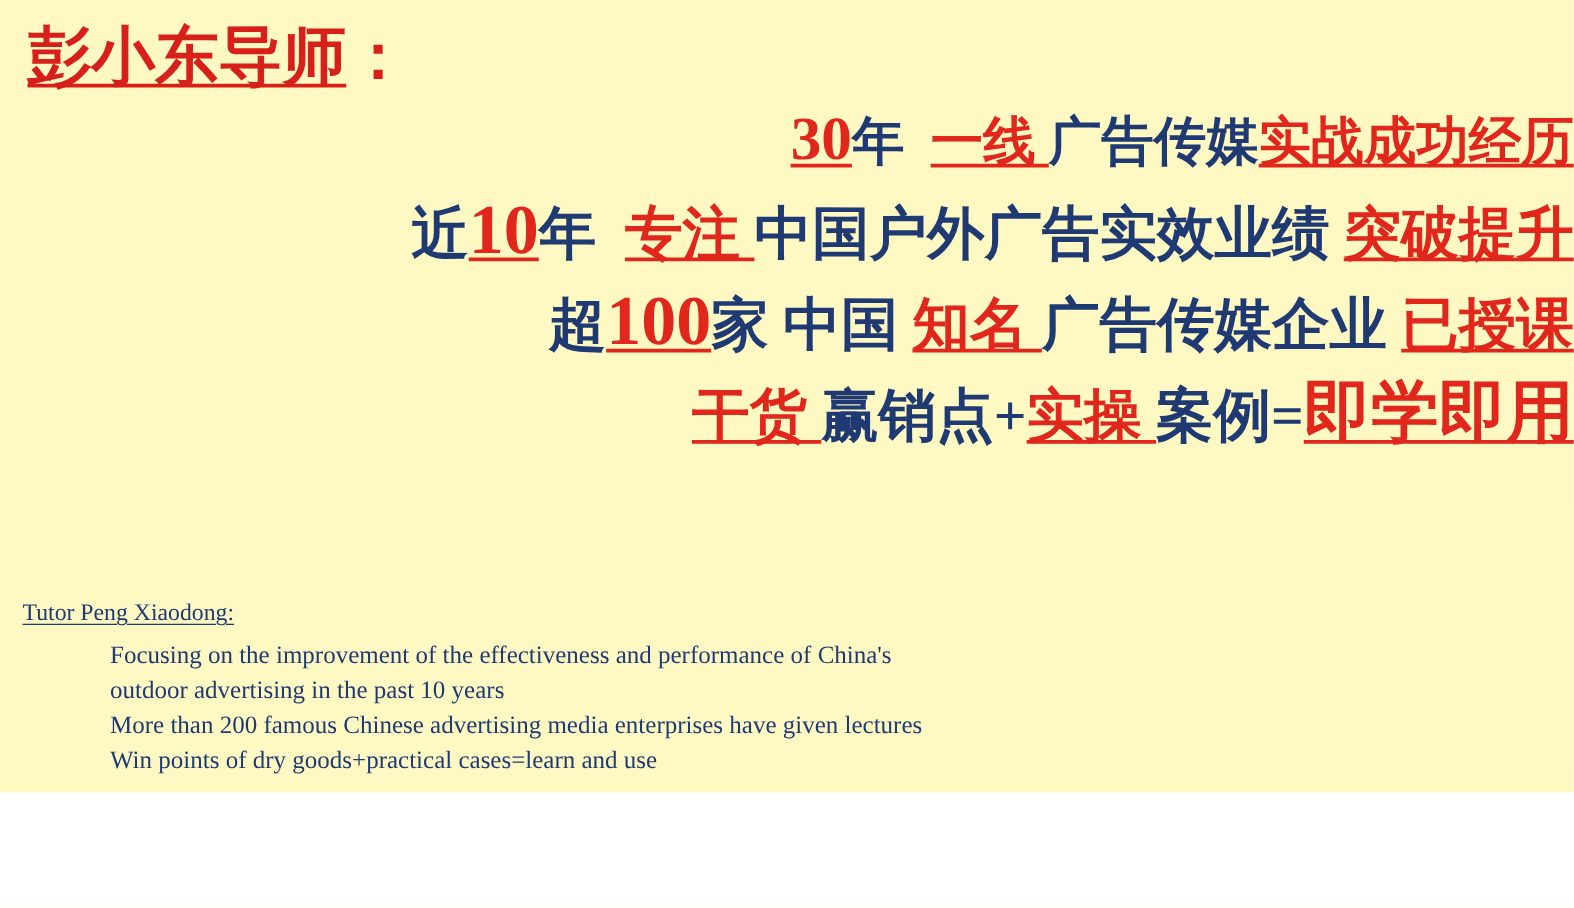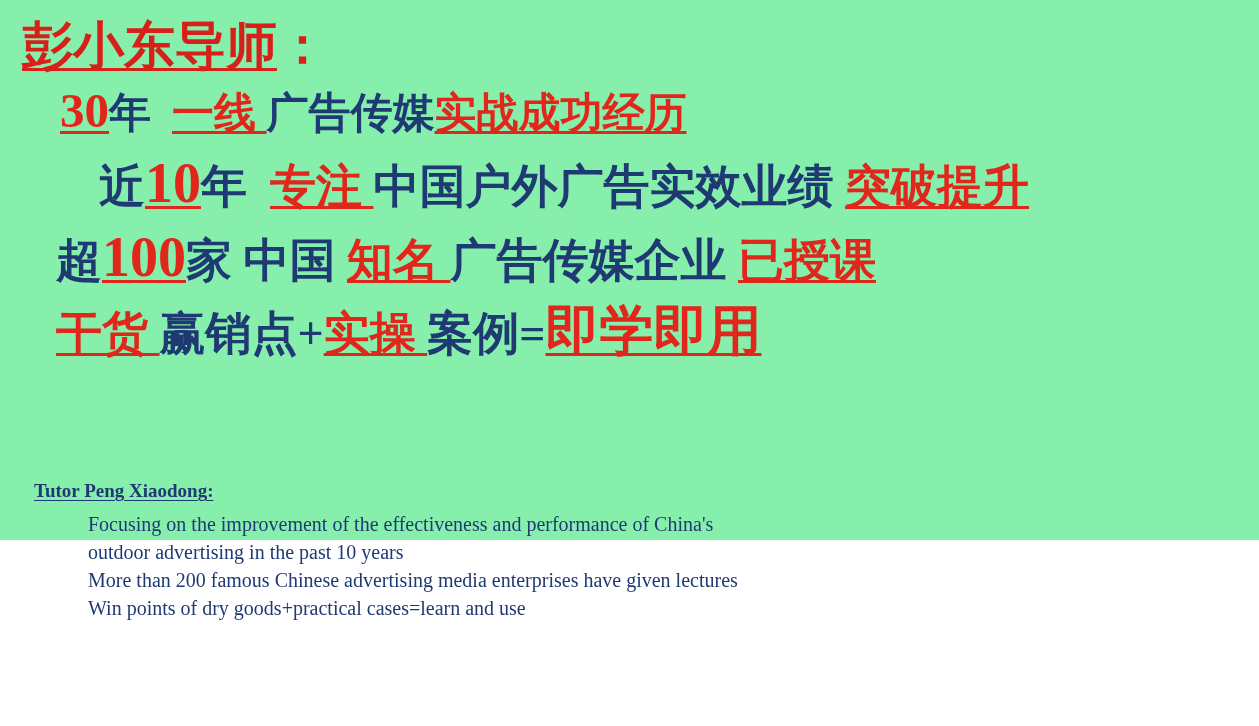--- a/index.html
+++ b/index.html
@@ -10,22 +10,22 @@
   body {
     width: 1259px;
     height: 726px;
     overflow: hidden;
     font-family: "Liberation Serif", "DejaVu Serif", serif;
     -webkit-font-smoothing: antialiased;
   }
   .slide {
     position: relative;
     width: 1259px;
-    height: 540px;
-    background: #86efac;
+    height: 634px;
+    background: #fef9c3;
   }
 
   
   .cn-block {
     position: absolute;
     left: 0;
     top: 0;
     width: 1259px;
   }
   .cn-title {
@@ -43,20 +43,21 @@
     text-decoration-thickness: 3px;
     text-underline-offset: 5px;
   }
 
   .cn-line {
     margin: 0;
     white-space: nowrap;
     font-weight: bold;
     line-height: 70px;
     color: #1F3A73;
+    text-align: right;
   }
   .cn-line .red {
     color: #E1261C;
   }
   .cn-line .blue {
     color: #1F3A73;
   }
   .cn-line .u {
     text-decoration: underline;
     text-decoration-thickness: 3px;
@@ -79,24 +80,24 @@
   
   .en-block {
     position: absolute;
     left: 0;
     top: 478px;
     width: 1259px;
     color: #1F3A73;
   }
   .en-heading {
     margin: 0;
-    padding-left: 34px;
+    padding-left: 18px;
     font-size: 19px;
     line-height: 26px;
-    font-weight: bold;
+    font-weight: normal;
     color: #1F3A73;
     text-decoration: underline;
     text-decoration-thickness: 1px;
     text-underline-offset: 3px;
     display: inline-block;
     white-space: nowrap;
   }
   .en-list {
     margin: 6px 0 0 0;
     padding: 0 0 0 88px;

